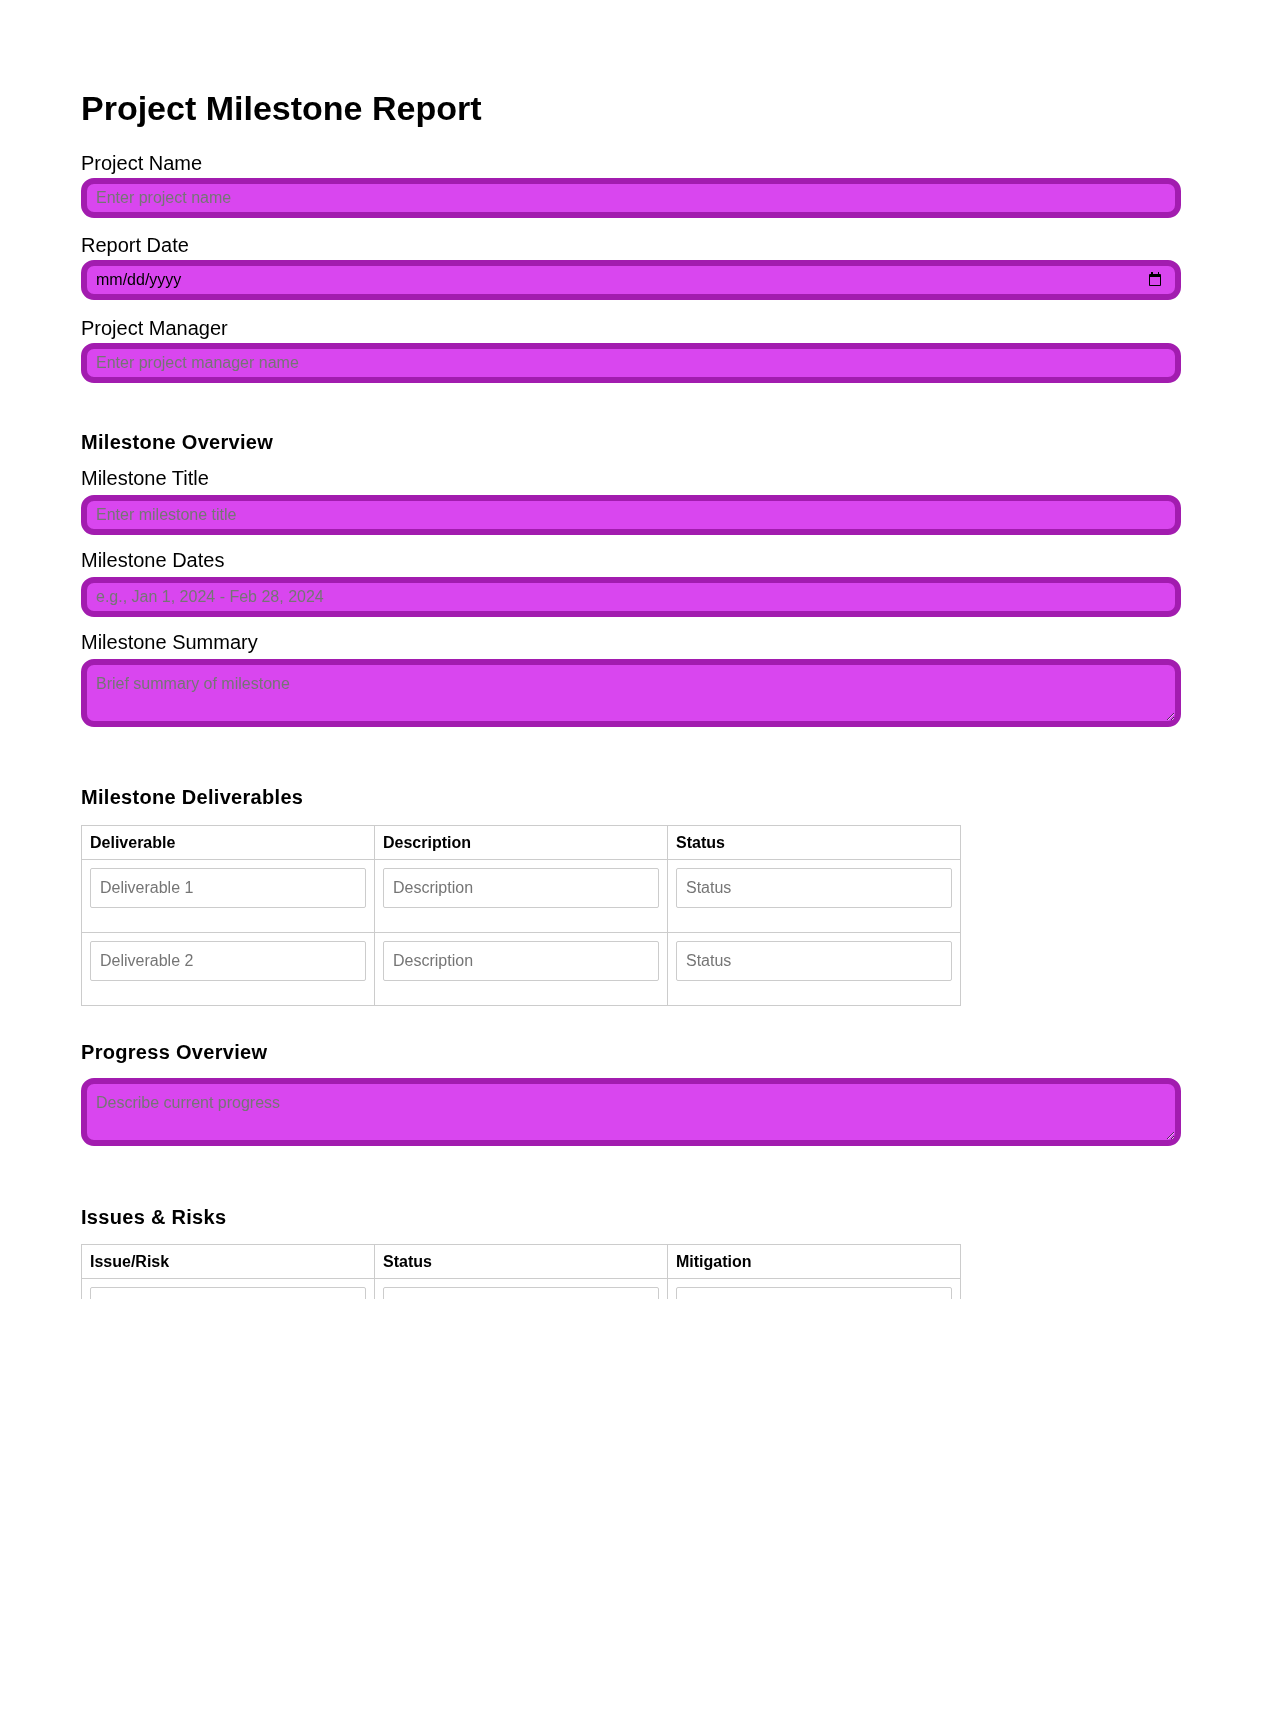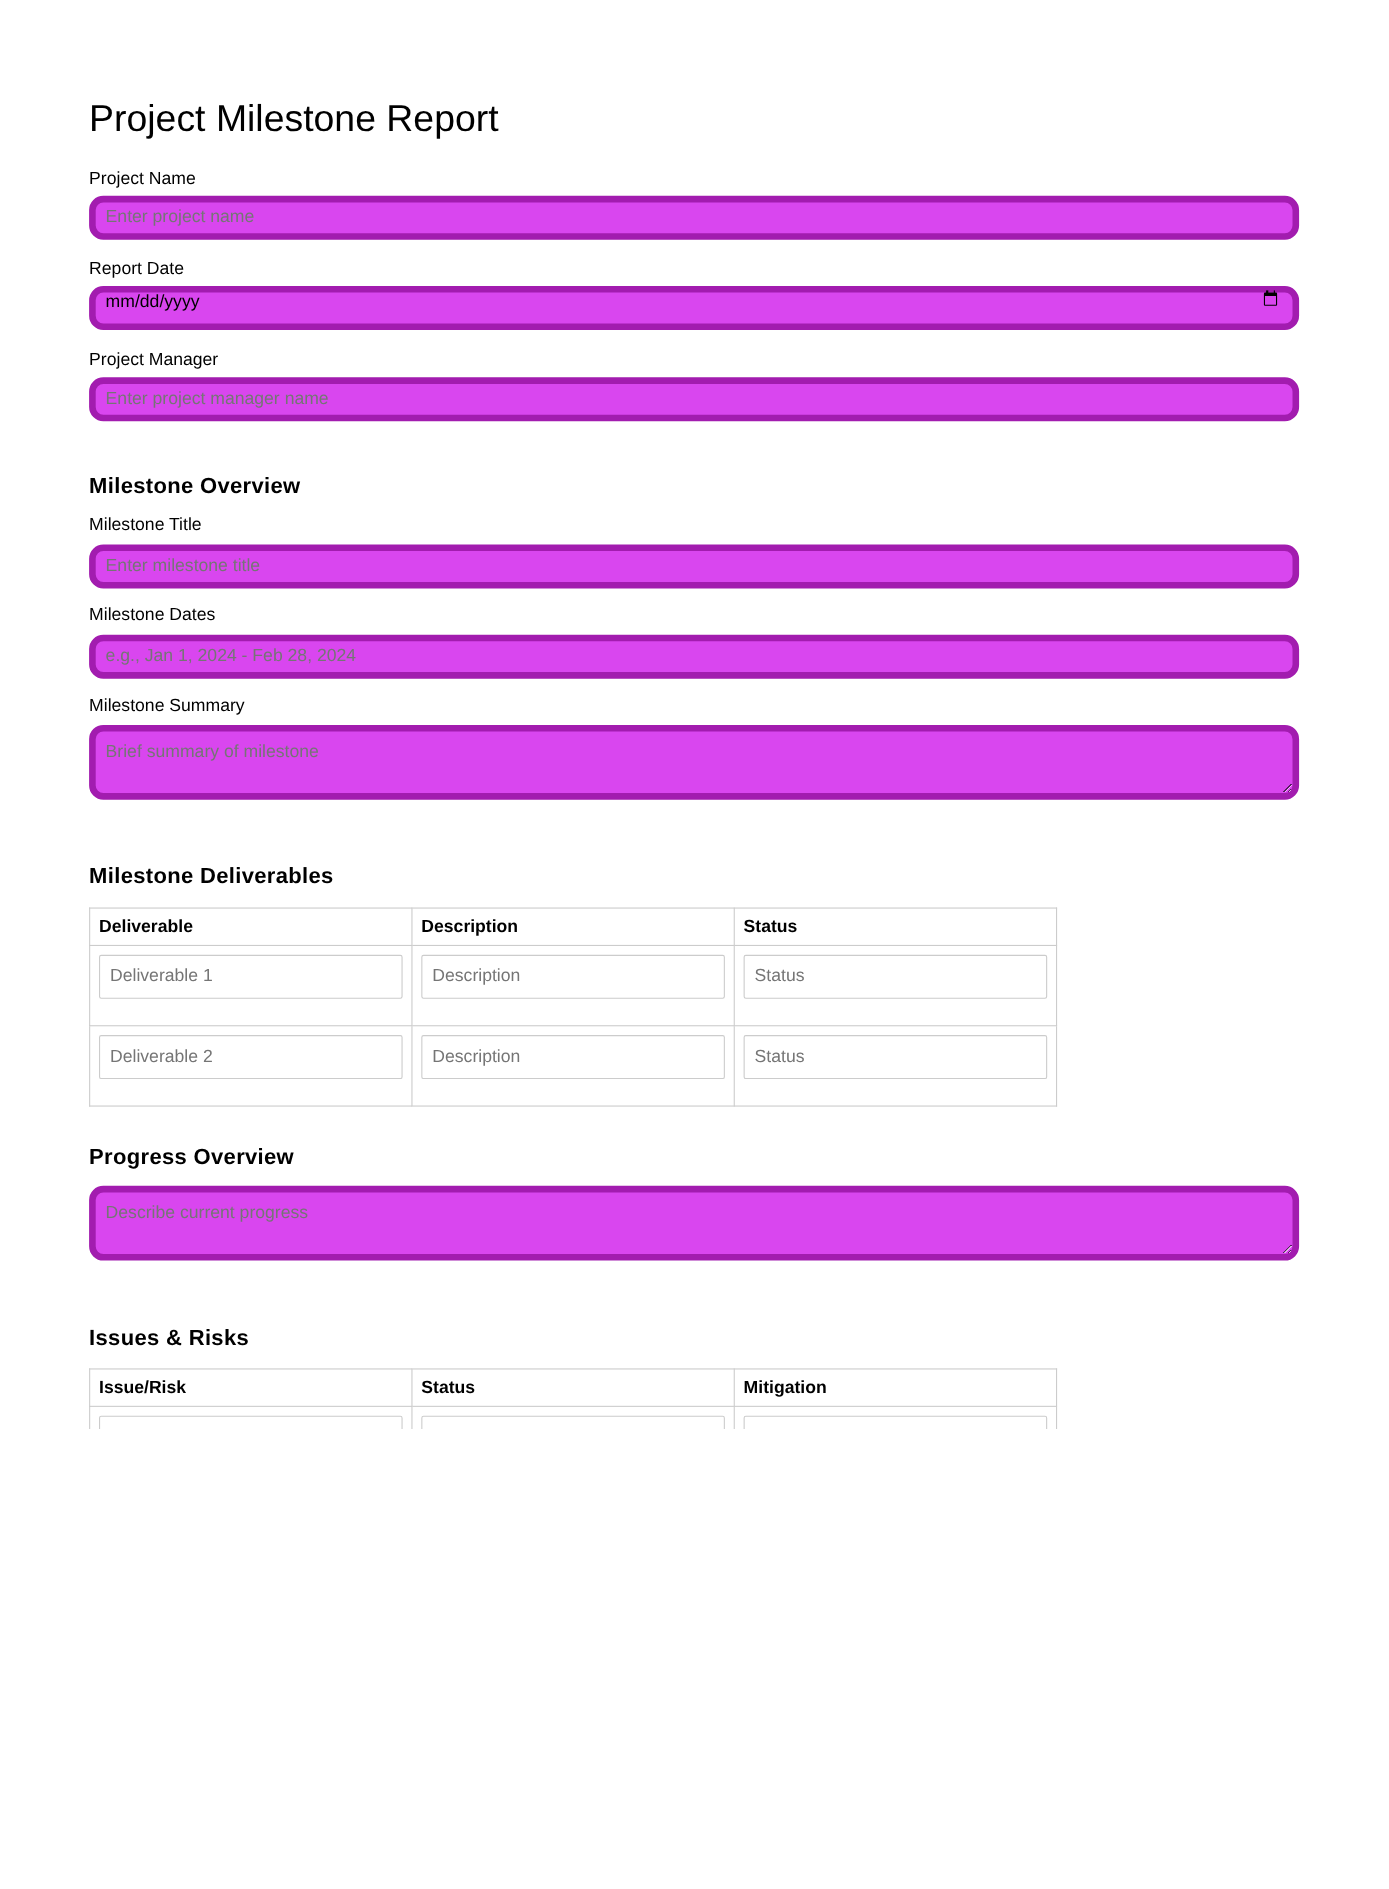--- a/index.html
+++ b/index.html
@@ -1,28 +1,28 @@
 <!DOCTYPE html>
 <html><head>
 <meta charset="utf-8">
 <style>
   html, body { margin: 0; padding: 0; background: #ffffff; }
   body { width: 1263px; height: 1717px; position: relative; overflow: hidden;
          font-family: "Liberation Sans", sans-serif; color: #000; }
   .viewport { position: absolute; left: 0; top: 0; width: 1263px; height: 1299px; overflow: hidden; }
   .container { position: absolute; left: 81px; top: 0; width: 1100px; }
-  h1 { position: absolute; top: 88px; left: 0; margin: 0; font-size: 34px; font-weight: normal; line-height: 40px; white-space: nowrap; }
+  h1 { position: absolute; top: 88px; left: 0; margin: 0; font-size: 34px; font-weight: bold; line-height: 40px; white-space: nowrap; }
   h2 { position: absolute; left: 0; margin: 0; font-size: 20px; font-weight: bold; letter-spacing: 0.3px; line-height: 24px; white-space: nowrap; }
-  label.field-label { position: absolute; left: 0; font-size: 16px; line-height: 20px; white-space: nowrap; }
+  label.field-label { position: absolute; left: 0; font-size: 20px; line-height: 20px; white-space: nowrap; }
   .input { position: absolute; left: 0; width: 1100px; box-sizing: border-box; border: 6px solid #a21caf; border-radius: 13px; background: #d946ef;
            font-family: "Liberation Sans", sans-serif; font-size: 16px; padding: 0 9px; color: #000; outline: none; }
   .input::placeholder { color: #757575; }
   .h40 { height: 40px; }
   textarea.input { height: 68px; padding: 9px; resize: vertical; line-height: 20px; }
-  .date-input { display: flex; justify-content: space-between; }
+  .date-input { display: flex; align-items: center; justify-content: space-between; }
   .date-text { font-size: 16px; color: #000; }
   .cal-icon { width: 12px; height: 12px; border: 1.5px solid #000; border-top-width: 3px; border-radius: 1px; box-sizing: border-box; position: relative; margin-right: 5px; }
   .cal-icon::before, .cal-icon::after { content: ""; position: absolute; top: -5px; width: 1.5px; height: 3px; background: #000; }
   .cal-icon::before { left: 1px; } .cal-icon::after { right: 1px; }
   table.grid { position: absolute; left: 0; width: 880px; border-collapse: collapse; table-layout: fixed; }
   table.grid th, table.grid td { border: 1px solid #cccccc; }
   table.grid th { text-align: left; font-size: 16px; font-weight: bold; height: 34px; padding: 0 8px; box-sizing: border-box; }
   table.grid td { height: 73px; padding: 8px 8px 0 8px; vertical-align: top; box-sizing: border-box; text-decoration: underline; }
   table.grid td input { width: 100%; height: 40px; box-sizing: border-box; border: 1px solid #cccccc; border-radius: 2px; padding: 0 9px;
                         font-family: "Liberation Sans", sans-serif; font-size: 16px; outline: none; }

